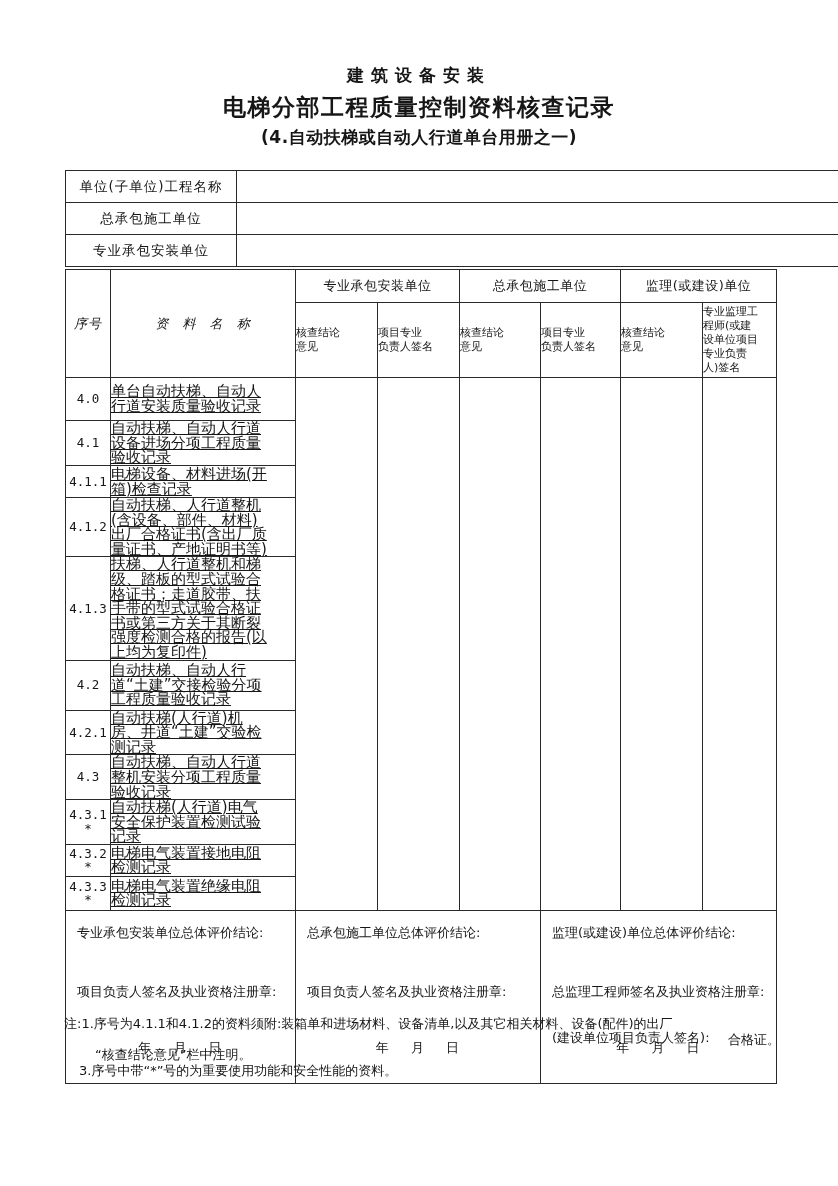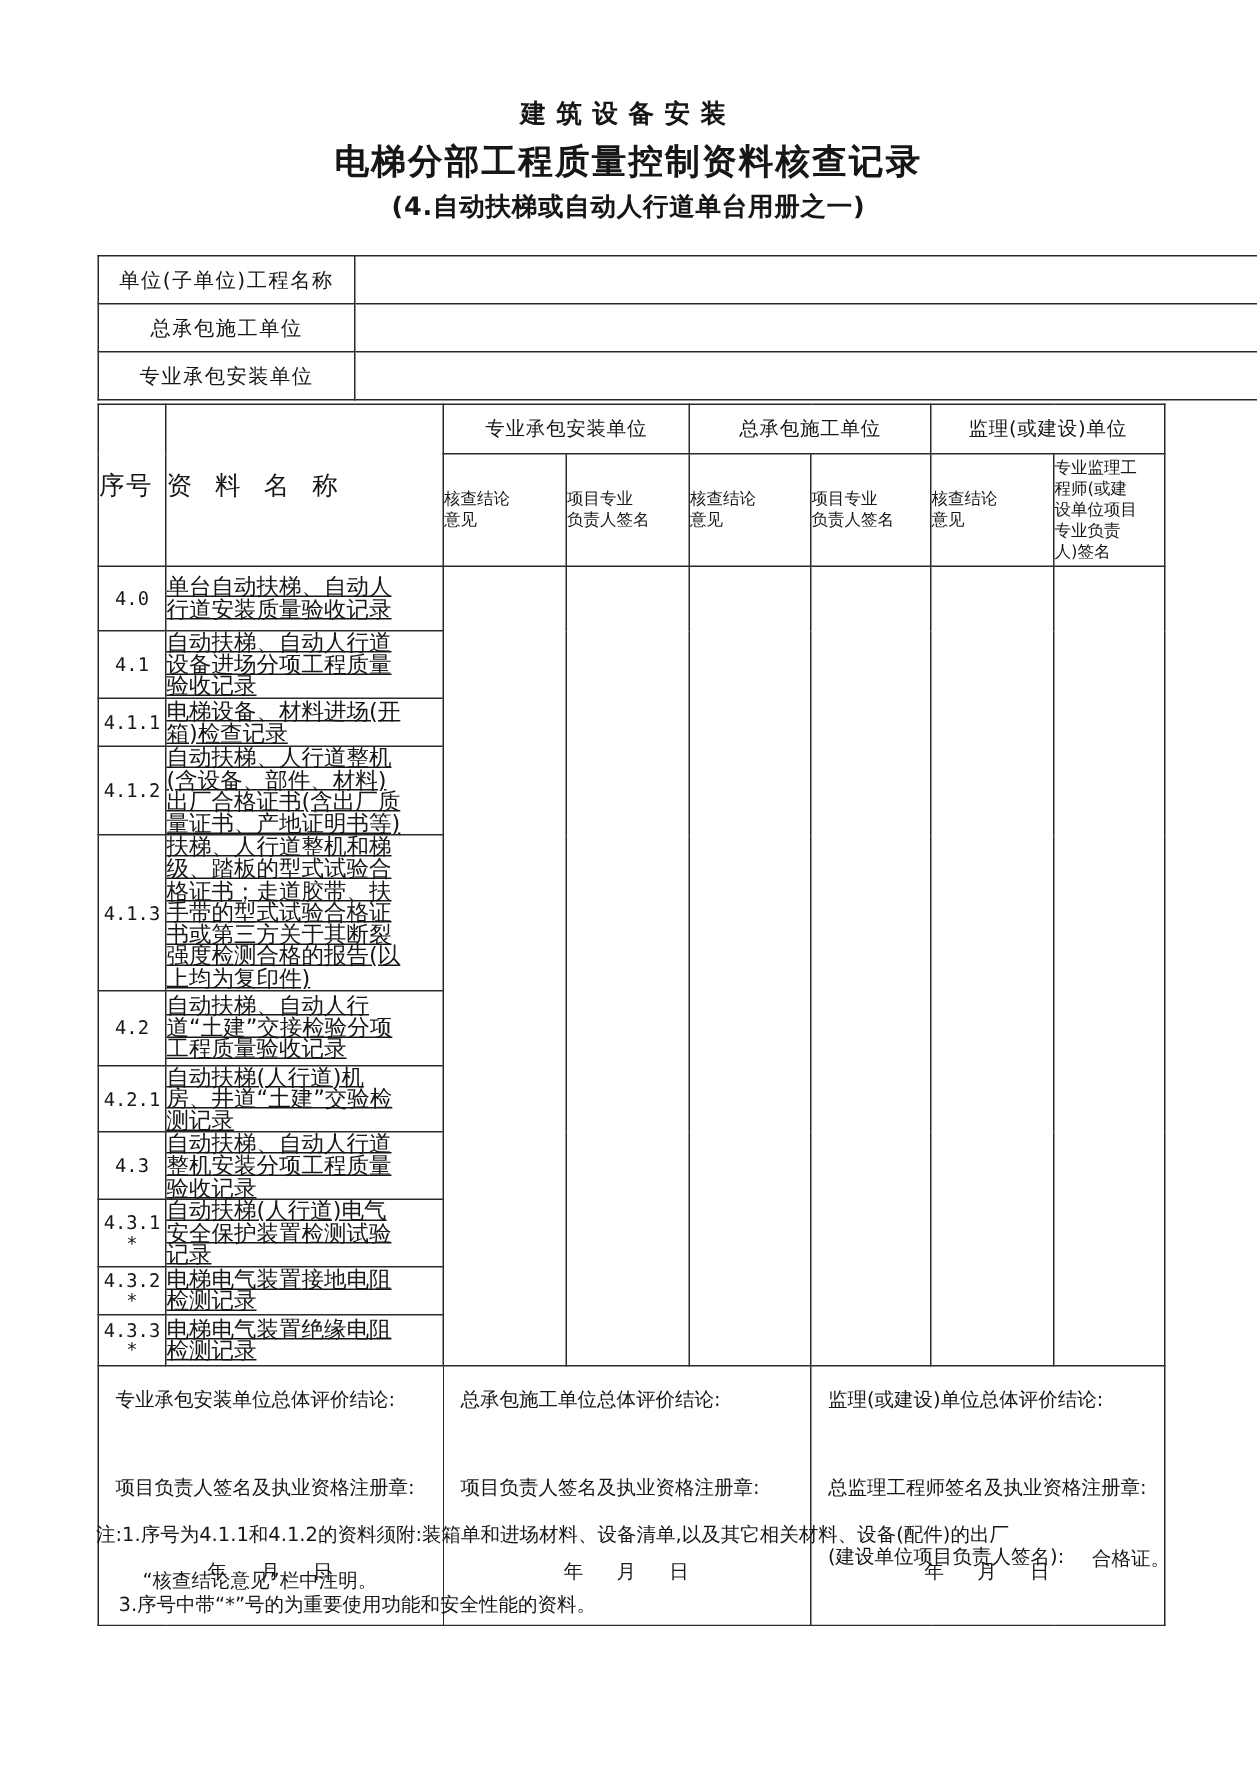--- a/index.html
+++ b/index.html
@@ -18,21 +18,21 @@
   .code-box{width:25px;height:20px;border:2px solid #4a4a4a;background:#fff;}
   
   .info-table{position:absolute;left:65px;top:170px;width:819px;border-collapse:collapse;table-layout:fixed;}
   .info-table td{border:1.5px solid #2a2a2a;height:29px;font-size:13.5px;}
   .ilabel{width:168px;text-align:center;letter-spacing:1px;}
   
   .main-table{position:absolute;left:65px;top:269px;width:711px;border-collapse:collapse;table-layout:fixed;}
   .main-table th,.main-table td{border:1.2px solid #2a2a2a;font-weight:normal;padding:0;background:#fff;}
   .gh{font-size:13px;height:32px;text-align:center;letter-spacing:0.5px;}
   .sh{font-size:11px;line-height:14px;text-align:left;vertical-align:middle;}
-  .corner{font-size:17px;text-align:left;letter-spacing:1px;}
+  .corner{font-size:13px;text-align:center;letter-spacing:1px;font-style:italic;}
   .prelines{white-space:pre-line;}
   .seq{font-family:"DejaVu Sans Mono","Liberation Mono",monospace;font-size:12.5px;text-align:center;vertical-align:middle;white-space:pre-line;line-height:13.5px;}
   .name{font-size:15px;line-height:14.6px;text-align:left;vertical-align:middle;padding:2px 8px;text-decoration:underline;}
   .name .wrapbox{display:block;max-width:158px;}
   
   .sumcell{position:relative;height:172px;vertical-align:top;font-size:13px;}
   .sum-conclusion{position:absolute;top:13px;left:11px;white-space:nowrap;}
   .sum-sign{position:absolute;top:72px;left:11px;white-space:nowrap;}
   .sum-extra{position:absolute;top:118px;left:11px;white-space:nowrap;}
   .sum-date{position:absolute;bottom:26px;left:0;right:0;text-align:center;word-spacing:16px;letter-spacing:1px;}

